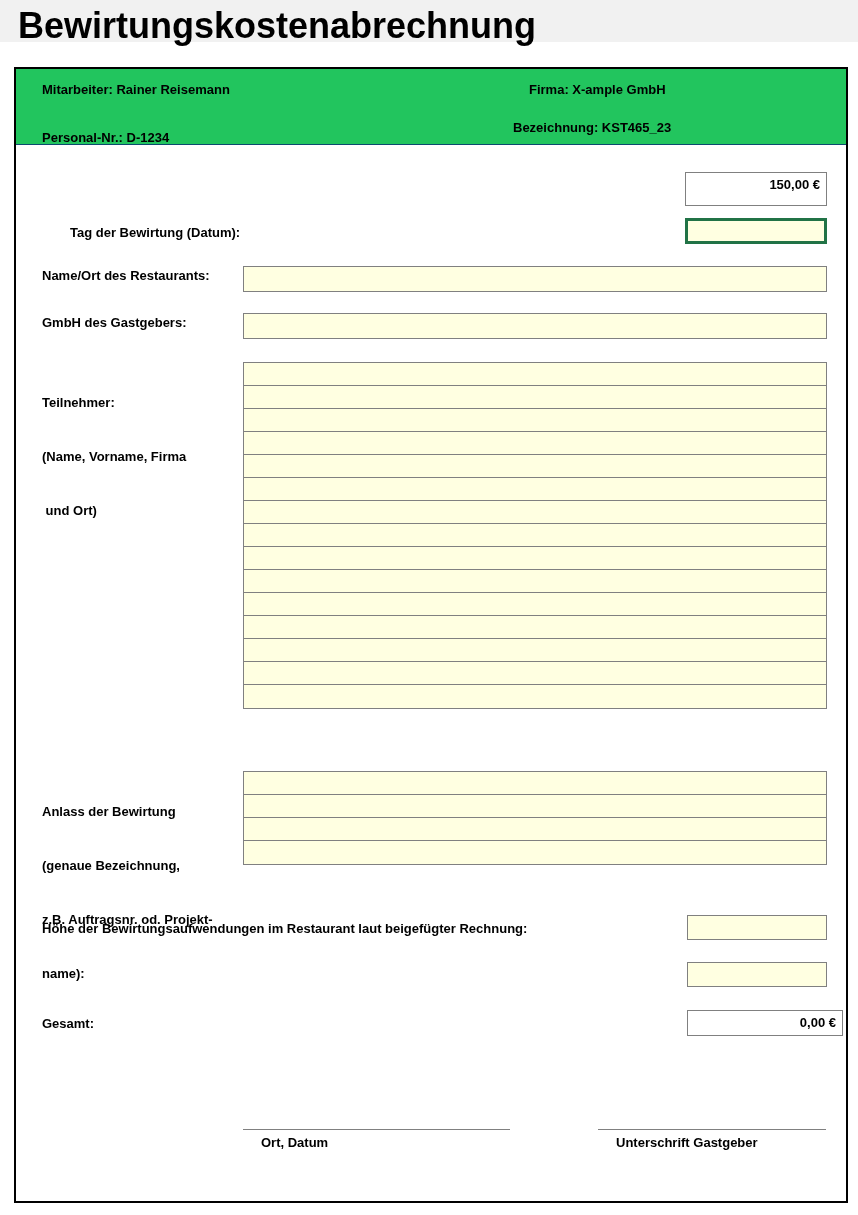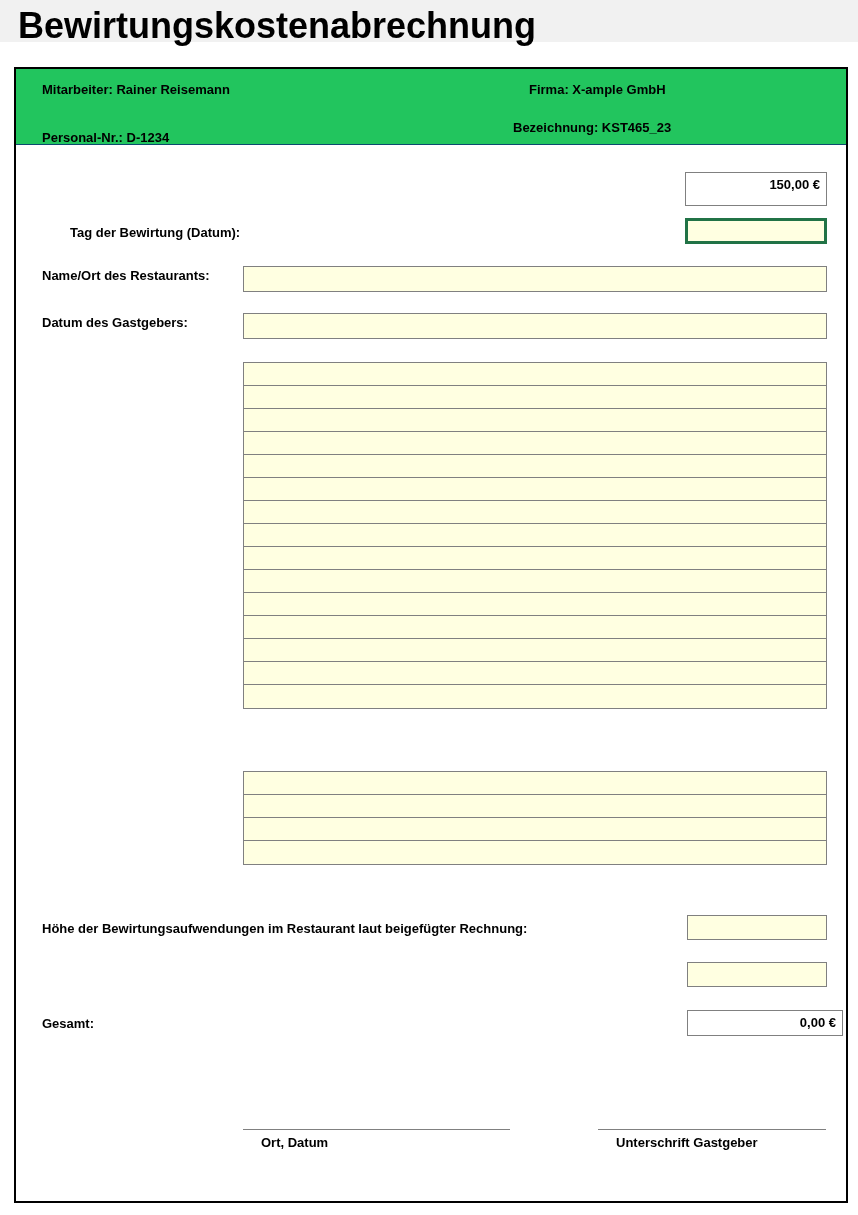--- a/index.html
+++ b/index.html
@@ -50,41 +50,52 @@
     </div>
 
     <div class="cell cell-white" style="left:669px; top:103px; width:142px; height:34px;">150,00 €</div>
 
     <div class="lbl" style="left:26px; top:155px;margin-left:28px;">Tag der Bewirtung (Datum):</div>
     <div class="cell cell-selected" style="left:669px; top:149px; width:142px; height:26px;"></div>
 
     <div class="lbl" style="left:26px; top:198px;">Name/Ort des Restaurants:</div>
     <div class="cell cell-cream" style="left:227px; top:197px; width:584px; height:26px;"></div>
 
-    <div class="lbl" style="left:26px; top:245px;">Datum des Gastgebers:</div>
+    <div class="lbl" style="left:26px; top:245px;">GmbH des Gastgebers:</div>
     <div class="cell cell-cream" style="left:227px; top:244px; width:584px; height:26px;"></div>
 
+    <div class="lbl" style="left:26px; top:289px;">
+      <div>Teilnehmer:</div>
+      <div>(Name, Vorname, Firma</div>
+      <div> und Ort)</div>
+    </div>
     <div class="grid" id="participants-grid" style="left:227px; top:293px; width:584px;">
         <div class="grid-row"></div>
         <div class="grid-row"></div>
         <div class="grid-row"></div>
         <div class="grid-row"></div>
         <div class="grid-row"></div>
         <div class="grid-row"></div>
         <div class="grid-row"></div>
         <div class="grid-row"></div>
         <div class="grid-row"></div>
         <div class="grid-row"></div>
         <div class="grid-row"></div>
         <div class="grid-row"></div>
         <div class="grid-row"></div>
         <div class="grid-row"></div>
         <div class="grid-row"></div>
       </div>
 
+    <div class="lbl" style="left:26px; top:698px;">
+      <div>Anlass der Bewirtung</div>
+      <div>(genaue Bezeichnung,</div>
+      <div>z.B. Auftragsnr. od. Projekt-</div>
+      <div>name):</div>
+    </div>
     <div class="grid" id="purpose-grid" style="left:227px; top:702px; width:584px;">
         <div class="grid-row"></div>
         <div class="grid-row"></div>
         <div class="grid-row"></div>
         <div class="grid-row"></div>
       </div>
 
     <div class="lbl" style="left:26px; top:851px;">Höhe der Bewirtungsaufwendungen im Restaurant laut beigefügter Rechnung:</div>
     <div class="cell cell-cream" style="left:671px; top:846px; width:140px; height:25px;"></div>
 

